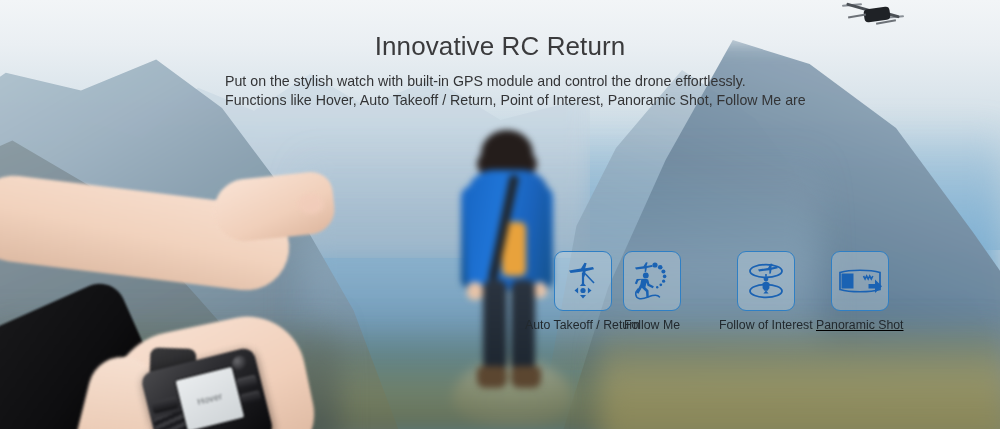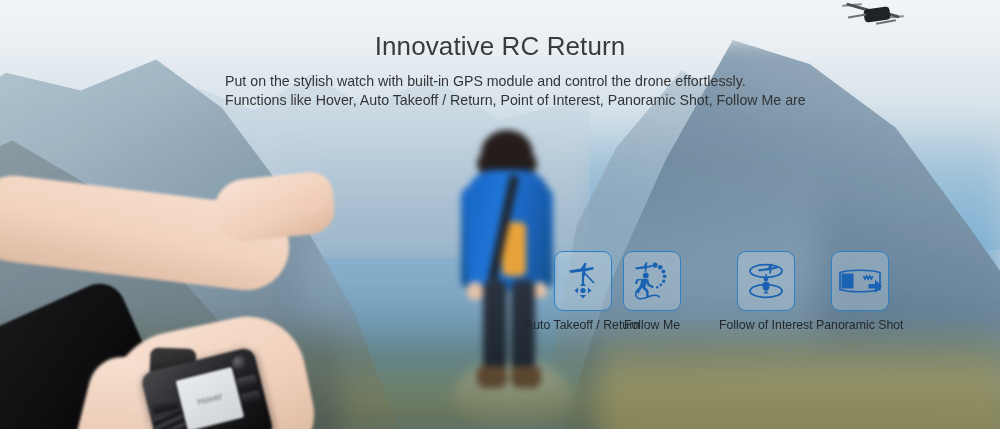--- a/index.html
+++ b/index.html
@@ -197,21 +197,21 @@
   .feature{position:absolute;top:0;text-align:center;}
   .feat-box{
     width:56px;height:58px;margin:0 auto;
     border:1.6px solid #2f7fc4;border-radius:9px;
     background:rgba(214,232,243,.30);
     display:flex;align-items:center;justify-content:center;
   }
   .feat-label{
     margin-top:7px;font-size:12.3px;color:#22292e;white-space:nowrap;
   }
-  .f1{left:-23px;}  .f2{left:75px;}  .f3{left:171px;} .f4{left:268px;}
+  .f1{left:-23px;}  .f2{left:75px;}  .f3{left:171px;} .f4{left:268px;text-decoration:underline;}
   .f1 .feat-label{margin-left:0;}
   svg{display:block;}
 </style>
 </head>
 <body>
 
 <div class="stage">
 
   <div class="bg">
     <div class="sky"></div>

